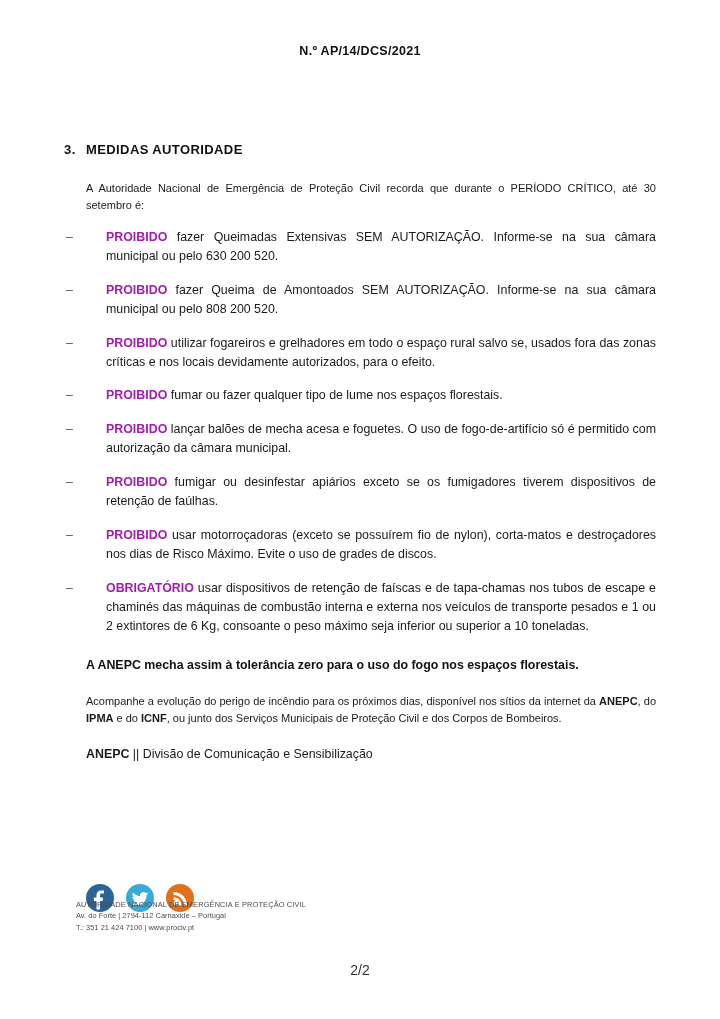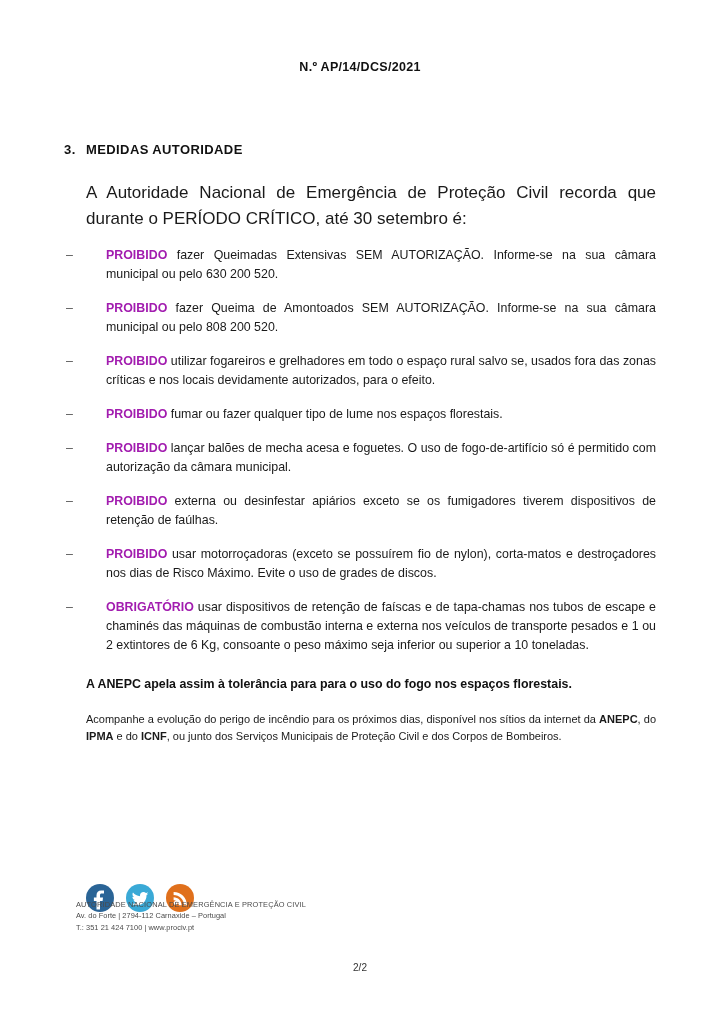--- a/index.html
+++ b/index.html
@@ -18,21 +18,21 @@
   .page {
     position: relative;
     width: 720px;
     height: 1019px;
     box-sizing: border-box;
   }
 
   
   .doc-header {
     position: absolute;
-    top: 60px;
+    top: 44px;
     left: 0;
     right: 0;
     text-align: center;
     font-size: 12.5px;
     font-weight: bold;
     letter-spacing: 0.3px;
     color: #111;
   }
 
   
@@ -52,21 +52,21 @@
   
   .content {
     position: absolute;
     top: 180px;
     left: 86px;
     width: 570px;
   }
 
   p.para {
     margin: 0 0 14px 0;
-    font-size: 17px;
+    font-size: 11px;
     line-height: 1.53;
     text-align: justify;
     color: #1a1a1a;
   }
 
   .bullet-list { margin: 0; padding: 0; }
 
   .bullet {
     position: relative;
     margin: 0 0 15px 0;
@@ -140,21 +140,21 @@
   }
   .footer div { white-space: nowrap; }
   .footer .line1 { letter-spacing: 0.15px; }
 
   .page-number {
     position: absolute;
     left: 0;
     right: 0;
     top: 962px;
     text-align: center;
-    font-size: 10px;
+    font-size: 14px;
     color: #333;
   }
 </style>
 </head>
 <body>
 
 <div class="page">
 
   <div class="doc-header">N.º AP/14/DCS/2021</div>
 
@@ -189,39 +189,40 @@
         <b>PROIBIDO</b><span class="bullet-text"> fumar ou fazer qualquer tipo de lume nos espaços florestais.</span>
       </div>
 
       <div class="bullet">
         <span class="dash">–</span>
         <b>PROIBIDO</b><span class="bullet-text"> lançar balões de mecha acesa e foguetes. O uso de fogo-de-artifício só é permitido com autorização da câmara municipal.</span>
       </div>
 
       <div class="bullet">
         <span class="dash">–</span>
-        <b>PROIBIDO</b><span class="bullet-text"> externa ou desinfestar apiários exceto se os fumigadores tiverem dispositivos de retenção de faúlhas.</span>
+        <b>PROIBIDO</b><span class="bullet-text"> fumigar ou desinfestar apiários exceto se os fumigadores tiverem dispositivos de retenção de faúlhas.</span>
       </div>
 
       <div class="bullet">
         <span class="dash">–</span>
         <b>PROIBIDO</b><span class="bullet-text"> usar motorroçadoras (exceto se possuírem fio de nylon), corta-matos e destroçadores nos dias de Risco Máximo. Evite o uso de grades de discos.</span>
       </div>
 
       <div class="bullet">
         <span class="dash">–</span>
         <b>OBRIGATÓRIO</b><span class="bullet-text"> usar dispositivos de retenção de faíscas e de tapa-chamas nos tubos de escape e chaminés das máquinas de combustão interna e externa nos veículos de transporte pesados e 1 ou 2 extintores de 6 Kg, consoante o peso máximo seja inferior ou superior a 10 toneladas.</span>
       </div>
 
     </div>
 
-    <p class="callout">A ANEPC apela assim à tolerância para para o uso do fogo nos espaços florestais.</p>
+    <p class="callout">A ANEPC mecha assim à tolerância zero para o uso do fogo nos espaços florestais.</p>
 
     <p class="closing"><span>Acompanhe a evolução do perigo de incêndio para os próximos dias, disponível nos sítios da internet da </span><b>ANEPC</b><span>, do </span><b>IPMA</b><span> e do </span><b>ICNF</b><span>, ou junto dos Serviços Municipais de Proteção Civil e dos Corpos de Bombeiros.</span></p>
 
+    <p class="signature"><b>ANEPC</b><span> || </span><span>Divisão de Comunicação e Sensibilização</span></p>
 
   </div>
 
   <div class="social-row">
 
     <span class="social-icon" id="icon-fb" style="background: rgb(42, 100, 150);">
       <svg width="28" height="28" viewBox="0 0 28 28" aria-hidden="true">
         <path d="M16.1 9.6h1.9V6.6c-.3 0-1.5-.1-2.8-.1-2.8 0-4.7 1.7-4.7 4.8v2.3H7.9v3.4h2.6v8.6h3.5v-8.6h2.6l.4-3.4h-3V11.6c0-1 .3-2 1.1-2z" fill="#ffffff"></path>
       </svg>
     </span>

